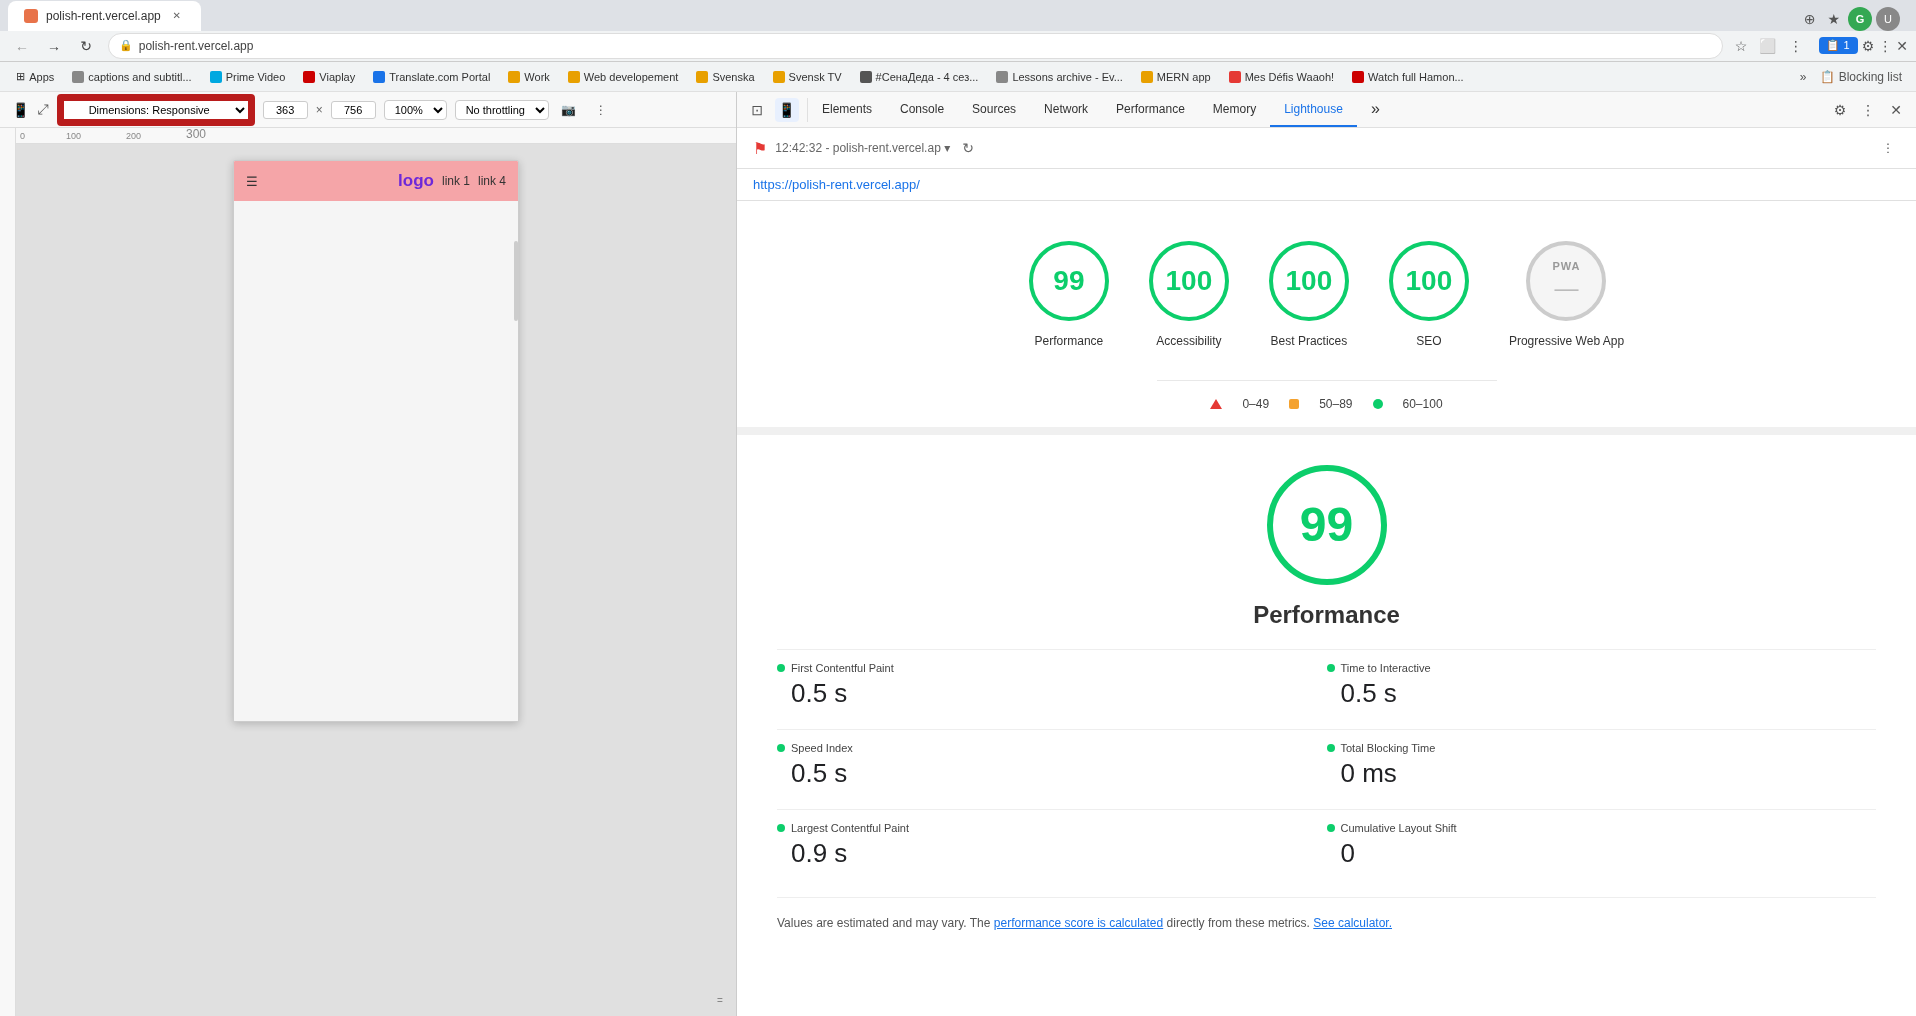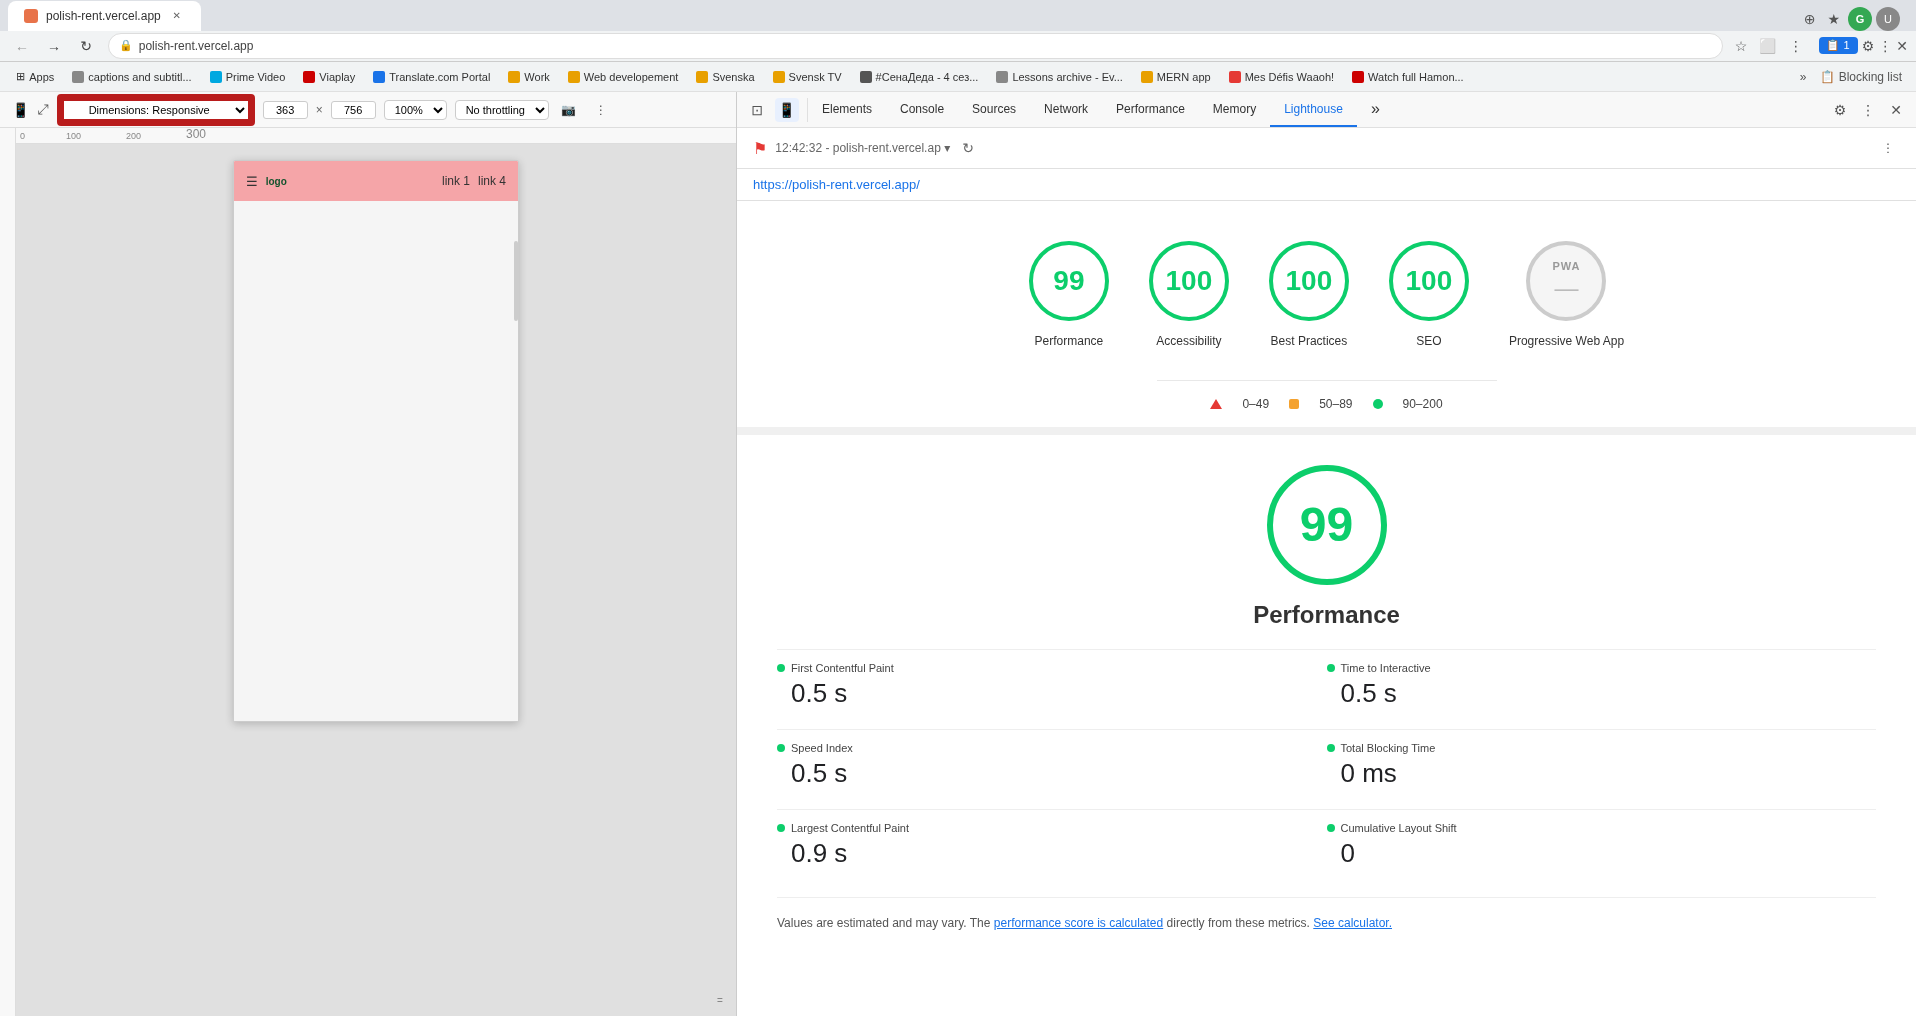--- a/index.html
+++ b/index.html
@@ -251,21 +251,21 @@
             <span style="font-size:12px;color:#888;position:absolute;left:170px;bottom:2px;">300</span>
           </div>
         </div>
 
         <div style="flex:1;background:#e0e0e0;display:flex;align-items:flex-start;justify-content:center;padding:16px;overflow:hidden;position:relative;">
 
           <div class="device-frame" style="position:relative;">
 
             <div class="device-navbar">
               <span style="font-size:13px;color:#333;">☰</span>
-              <span style="flex:1;text-align:left;font-size:10px;font-weight:600;color:#14532d;">logo</span>
+              <span style="flex:1;text-align:right;font-size:17px;font-weight:600;color:#6d28d9;">logo</span>
               <span style="font-size:12px;color:#333;">link 1</span>
               <span style="font-size:12px;color:#333;">link 4</span>
             </div>
 
             <div class="device-body" style="background:#f5f5f5;">
 
               <div style="position:absolute;right:0;top:80px;width:4px;height:80px;background:#ccc;border-radius:2px;"></div>
             </div>
           </div>
 
@@ -381,21 +381,21 @@
             <div class="legend-item">
               <div class="legend-triangle"></div>
               <span>0–49</span>
             </div>
             <div class="legend-item">
               <div class="legend-square"></div>
               <span>50–89</span>
             </div>
             <div class="legend-item">
               <div class="legend-dot" style="background:#0cce6b;"></div>
-              <span>90–200</span>
+              <span>60–100</span>
             </div>
           </div>
         </div>
       </div>
 
       <div class="perf-section">
         <div class="perf-big-circle">
           <span>99</span>
         </div>
         <div class="perf-title">Performance</div>

